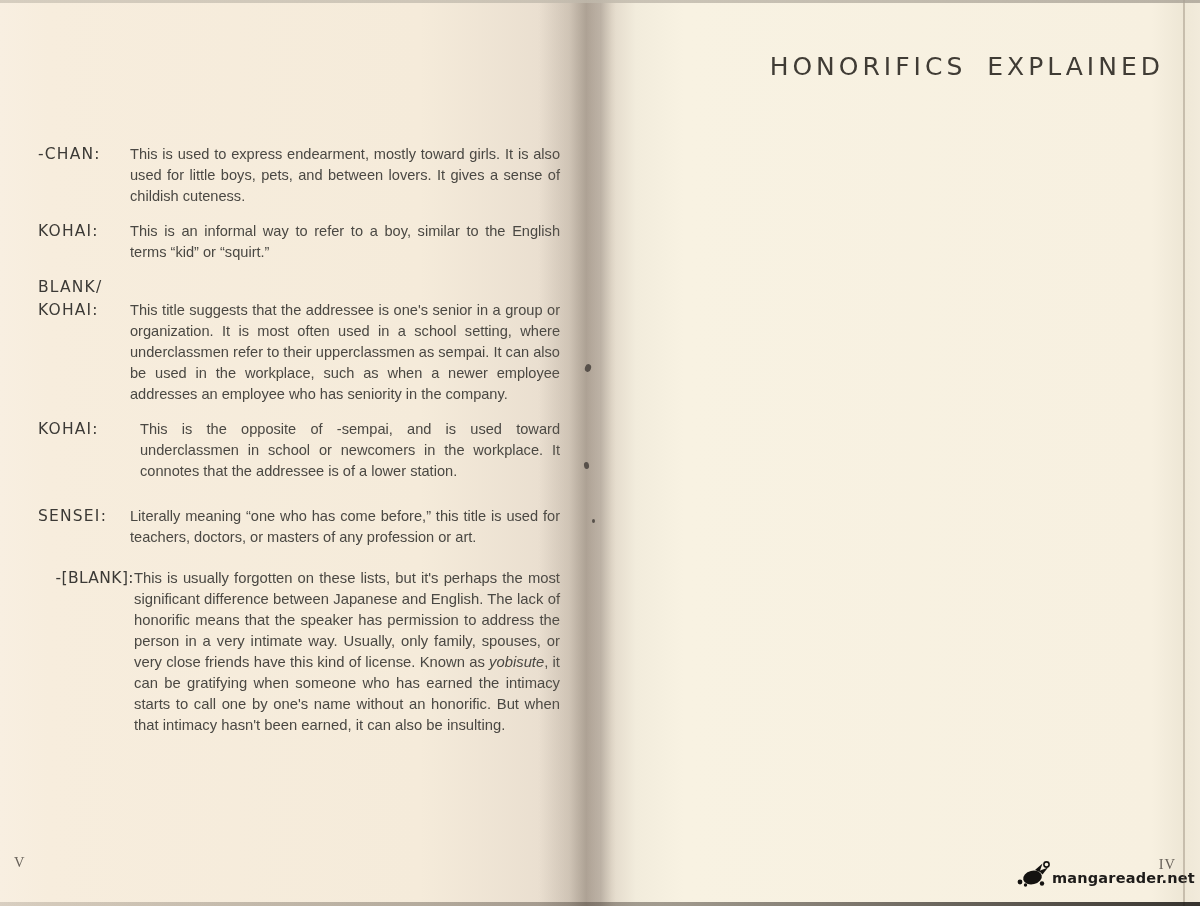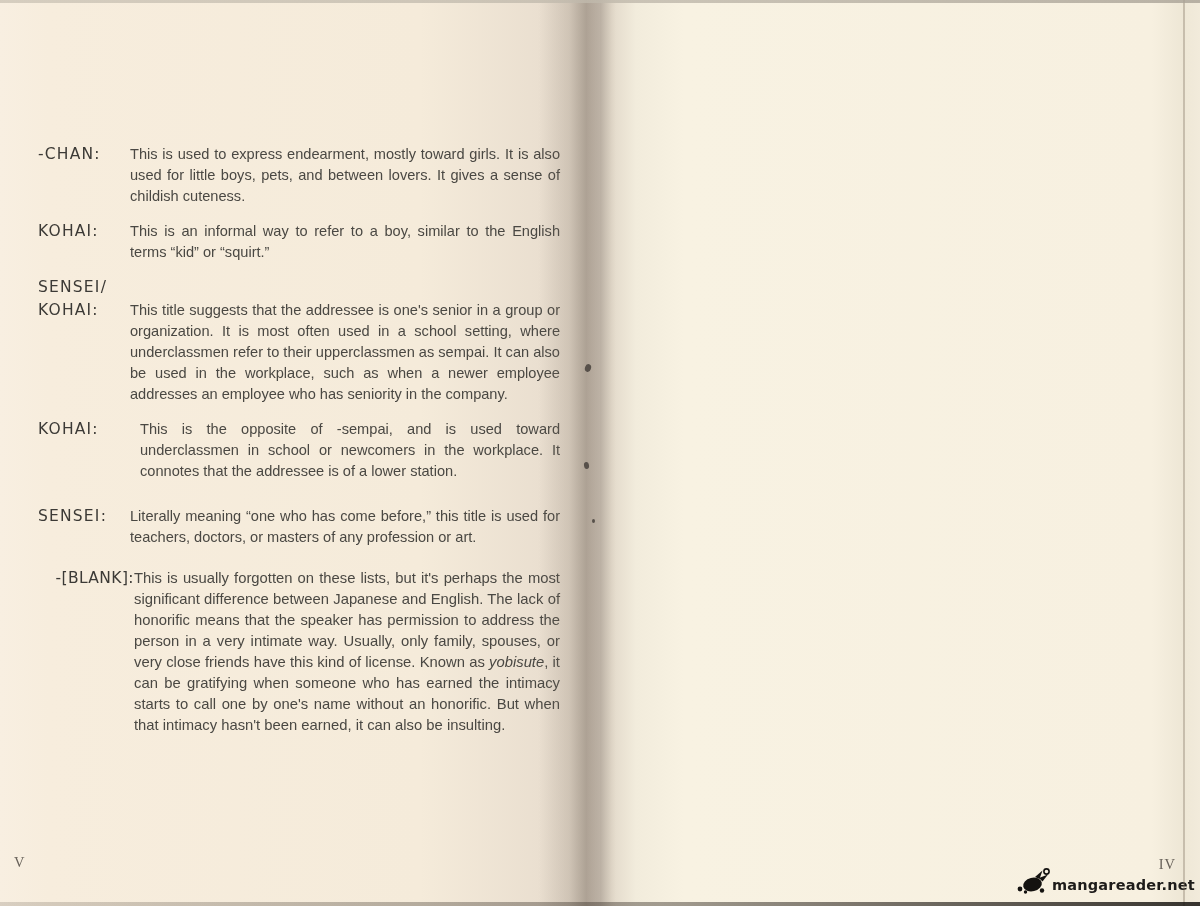--- a/index.html
+++ b/index.html
@@ -66,21 +66,21 @@
   }
 
   .pageno{
     position:absolute;font-size:14.5px;color:#68625a;
     font-family:"Liberation Serif", serif;letter-spacing:1px;
   }
   .pageno-left{left:14px;bottom:35px;}
   .pageno-right{right:24px;bottom:33px;}
 
   
-  .watermark{position:absolute;right:5px;bottom:12px;display:flex;align-items:flex-end;gap:1px;}
+  .watermark{position:absolute;right:5px;bottom:19px;display:flex;align-items:flex-end;gap:1px;}
   .wm-logo{display:block;}
   .wm-text{
     font-family:"DejaVu Sans", sans-serif;font-weight:bold;
     font-size:14.5px;color:#1e1c1a;line-height:18px;letter-spacing:.2px;
   }
 </style>
 </head>
 <body>
 
 <div class="spread">
@@ -91,21 +91,21 @@
       <div class="def-row">
         <div class="term">-CHAN:</div>
         <div class="definition">This is used to express endearment, mostly toward girls. It is also used for little boys, pets, and between lovers. It gives a sense of childish cuteness.</div>
       </div>
 
       <div class="def-row">
         <div class="term">KOHAI:</div>
         <div class="definition">This is an informal way to refer to a boy, similar to the English terms “kid” or “squirt.”</div>
       </div>
 
-      <div class="term-solo">SENSEI/</div>
+      <div class="term-solo">BLANK/</div>
 
       <div class="def-row">
         <div class="term">KOHAI:</div>
         <div class="definition">This title suggests that the addressee is one's senior in a group or organization. It is most often used in a school setting, where underclassmen refer to their upperclassmen as sempai. It can also be used in the workplace, such as when a newer employee addresses an employee who has seniority in the company.</div>
       </div>
 
       <div class="def-row row-kohai">
         <div class="term">KOHAI:</div>
         <div class="definition">This is the opposite of -sempai, and is used toward underclassmen in school or newcomers in the workplace. It connotes that the addressee is of a lower station.</div>
       </div>
@@ -118,20 +118,21 @@
       <div class="def-row row-blank">
         <div class="term">-[BLANK]:</div>
         <div class="definition"><span>This is usually forgotten on these lists, but it's perhaps the most significant difference between Japanese and English. The lack of honorific means that the speaker has permis­sion to address the person in a very intimate way. Usually, only family, spouses, or very close friends have this kind of license. Known as </span><i>yobisute</i><span>, it can be gratifying when some­one who has earned the intimacy starts to call one by one's name without an honorific. But when that intimacy hasn't been earned, it can also be insulting.</span></div>
       </div>
 
     </div>
     <div class="pageno pageno-left">V</div>
   </div>
 
   <div class="page page-right">
+    <h1 class="page-title">HONORIFICS EXPLAINED</h1>
 
     <div class="pageno pageno-right">IV</div>
 
     <div class="watermark">
       <svg class="wm-logo" width="36" height="26" viewBox="0 0 36 26" aria-hidden="true">
         <g fill="#141210">
           <ellipse cx="17.5" cy="16.5" rx="9.5" ry="6.8" transform="rotate(-14 17.5 16.5)"></ellipse>
           <path d="M20 9 L27.5 2.5 L24.5 11 Z"></path>
           <path d="M24 10 L33 6.5 L27.5 13.5 Z"></path>
           <circle cx="5" cy="21" r="2.4"></circle>

